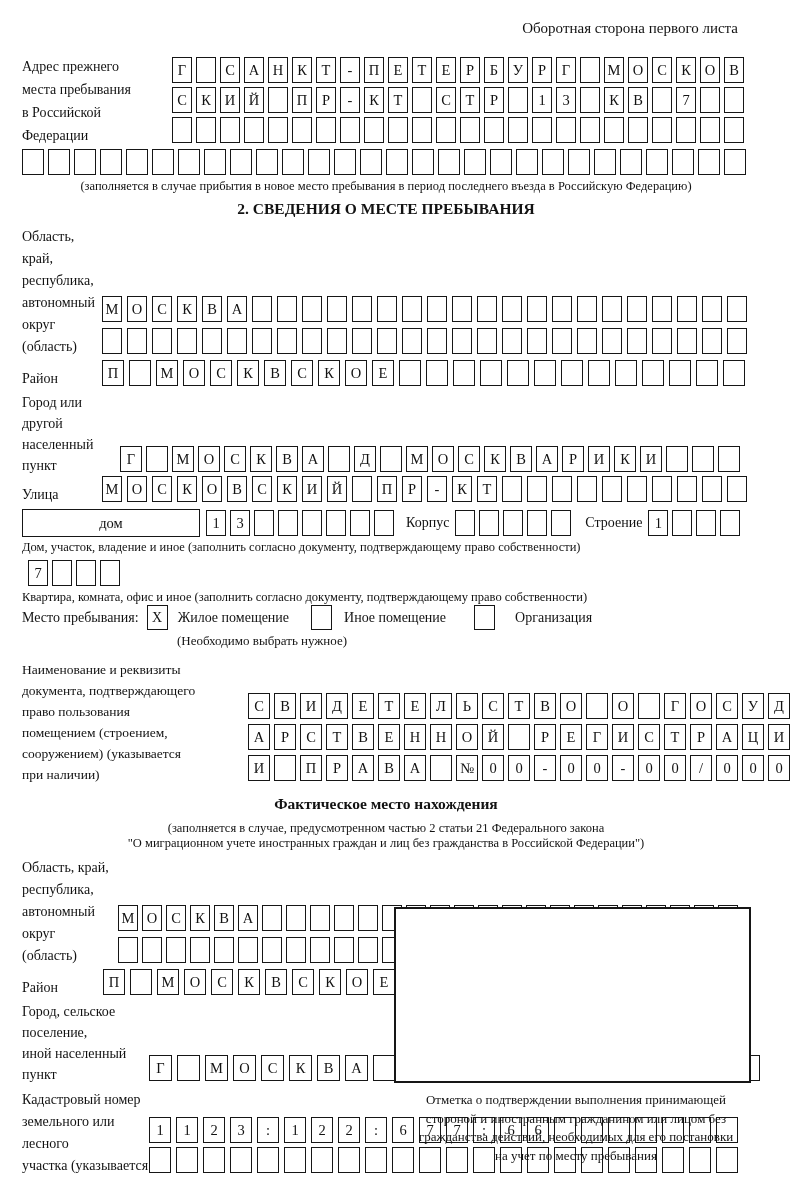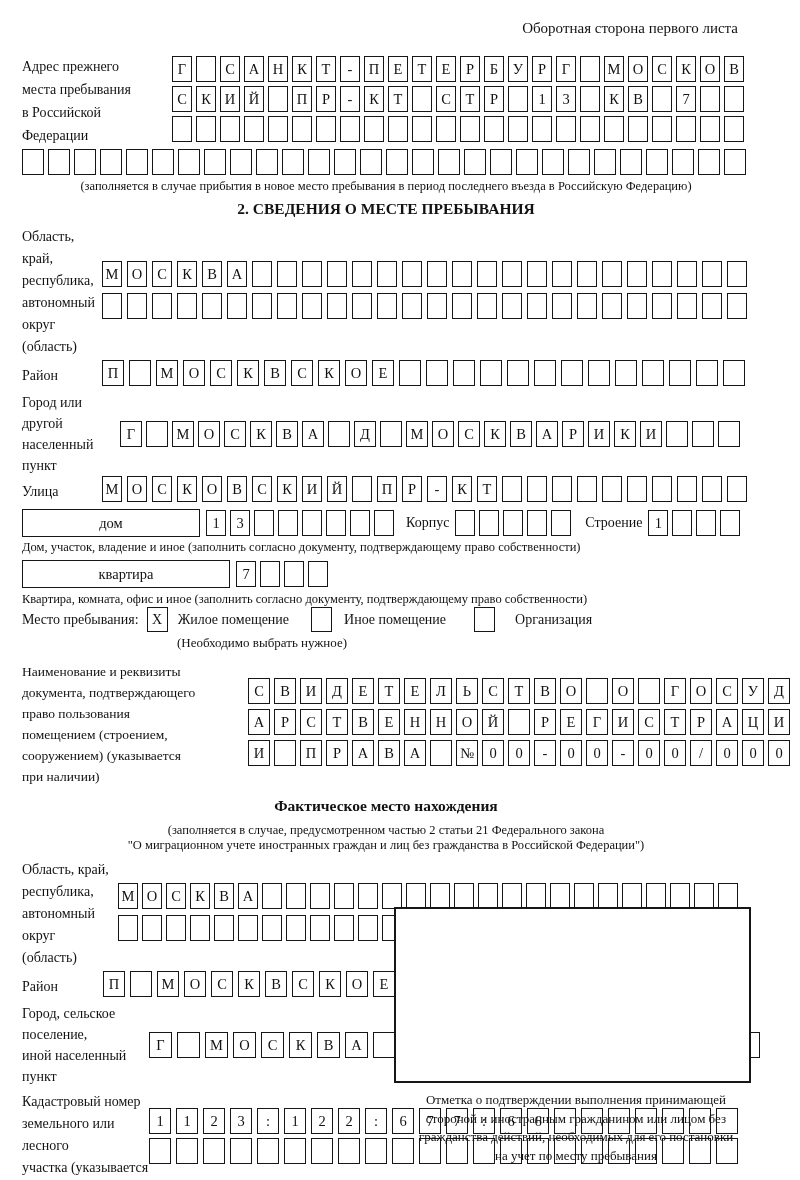--- a/index.html
+++ b/index.html
@@ -3,21 +3,21 @@
 <meta charset="utf-8">
 <style>
   html,body{margin:0;padding:0;background:#fff;}
   .page{
     width:800px;height:1180px;box-sizing:border-box;
     padding:20px 4px 0 22px;position:relative;
     font-family:"Liberation Serif","DejaVu Serif",serif;
     color:#121212;background:#fff;overflow:hidden;
   }
   .title-top{font-size:15px;text-align:right;padding-right:58px;margin-bottom:18px;}
-  .row{display:flex;align-items:center;}
+  .row{display:flex;align-items:flex-end;}
   .lbl{font-size:14px;line-height:23px;flex:none;}
   .lbl-sm{font-size:13.5px;line-height:21px;flex:none;}
   .cells{display:flex;gap:4px;margin-bottom:4px;}
   .cells.g5{gap:5px;}
   .cell{
     flex:none;width:20px;height:26px;box-sizing:border-box;
     border:1.8px solid #161616;display:flex;align-items:center;justify-content:center;
     font-size:14.5px;background:#fff;
   }
   .cell.w22{width:22px;}
@@ -359,21 +359,20 @@
     <div class="cells" style="margin:0;">
         <div class="cell">1</div>
         <div class="cell"></div>
         <div class="cell"></div>
         <div class="cell"></div>
       </div>
   </div>
   <div class="note" style="margin-top:3px;">Дом, участок, владение и иное (заполнить согласно документу, подтверждающему право собственности)</div>
 
   <div class="row" style="margin-top:5px;align-items:center;">
-    <div class="widebox" style="width:208px;">квартира</div>
     <div class="cells" style="margin:0 0 0 6px;">
         <div class="cell">7</div>
         <div class="cell"></div>
         <div class="cell"></div>
         <div class="cell"></div>
       </div>
   </div>
   <div class="note" style="margin-top:4px;">Квартира, комната, офис и иное (заполнить согласно документу, подтверждающему право собственности)</div>
 
   <div class="mesto-row">

